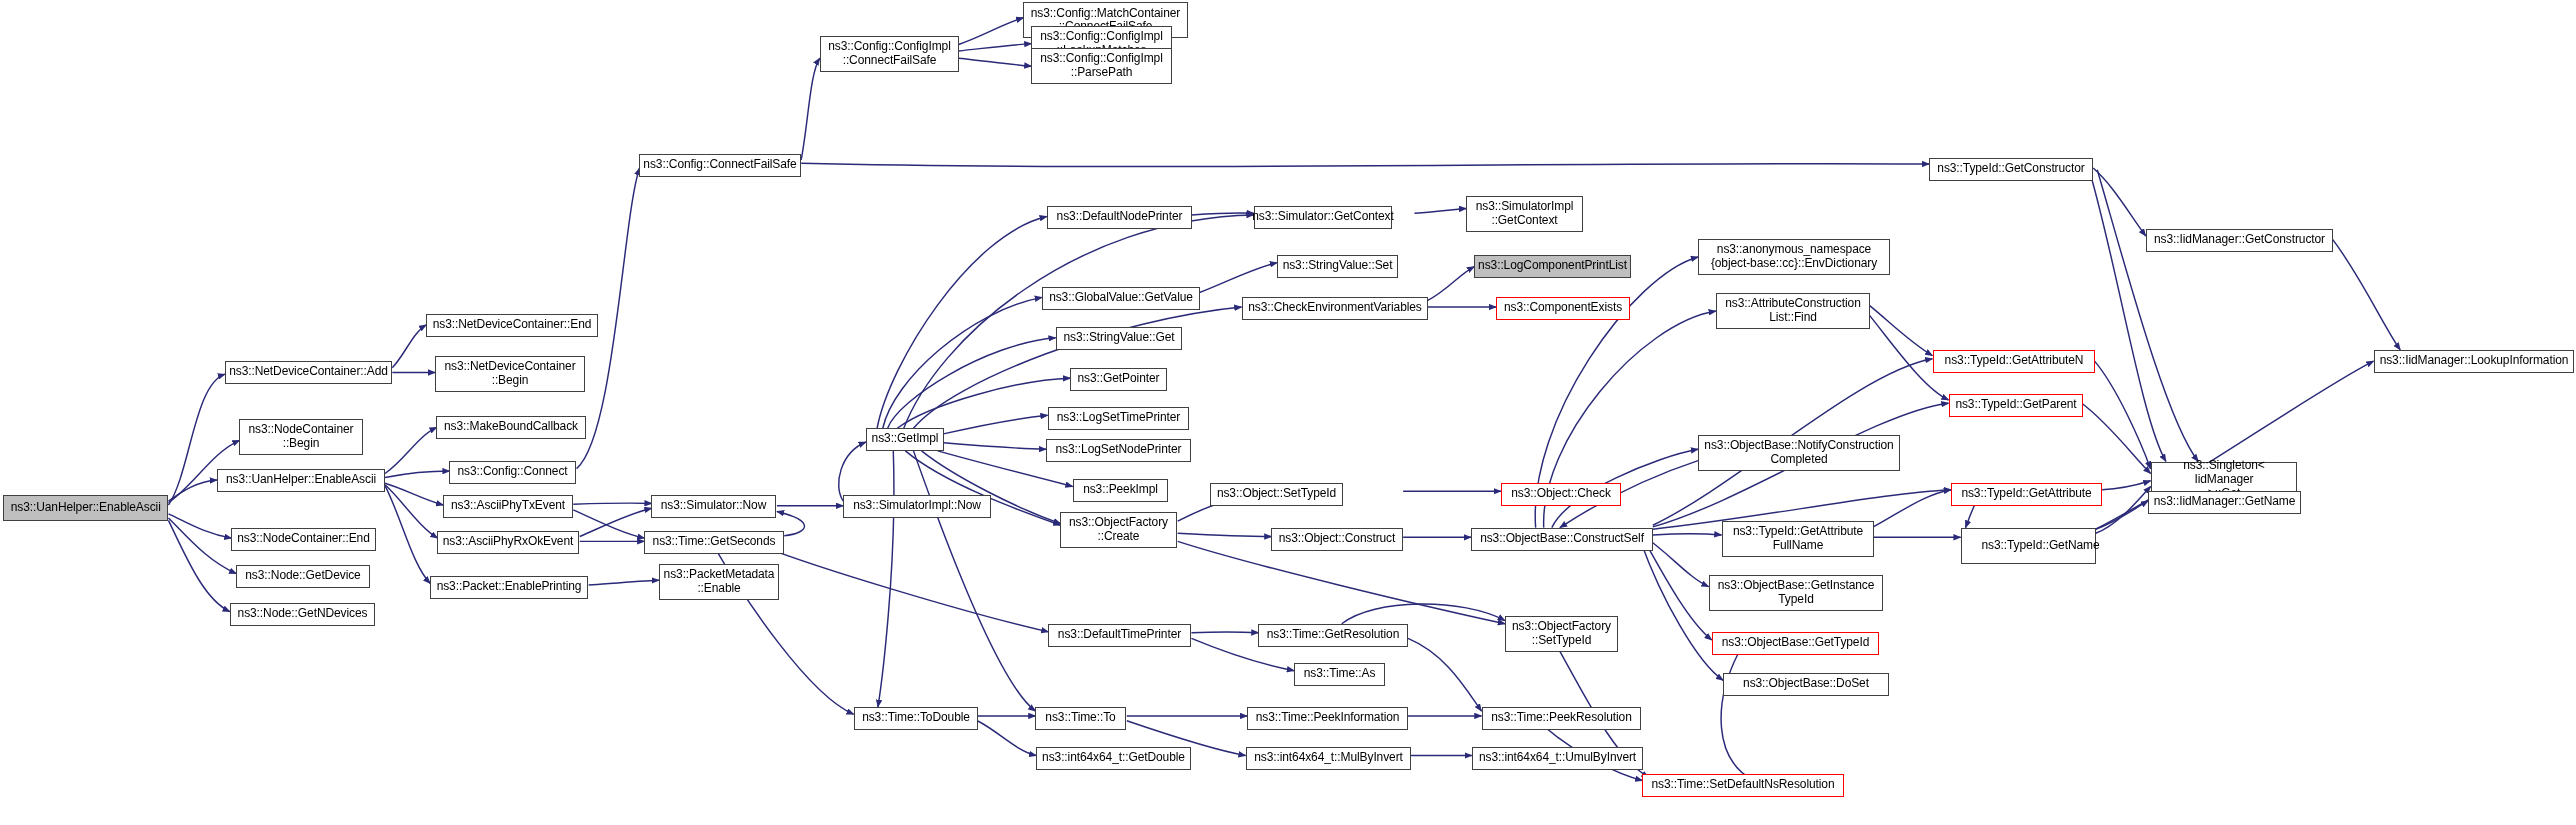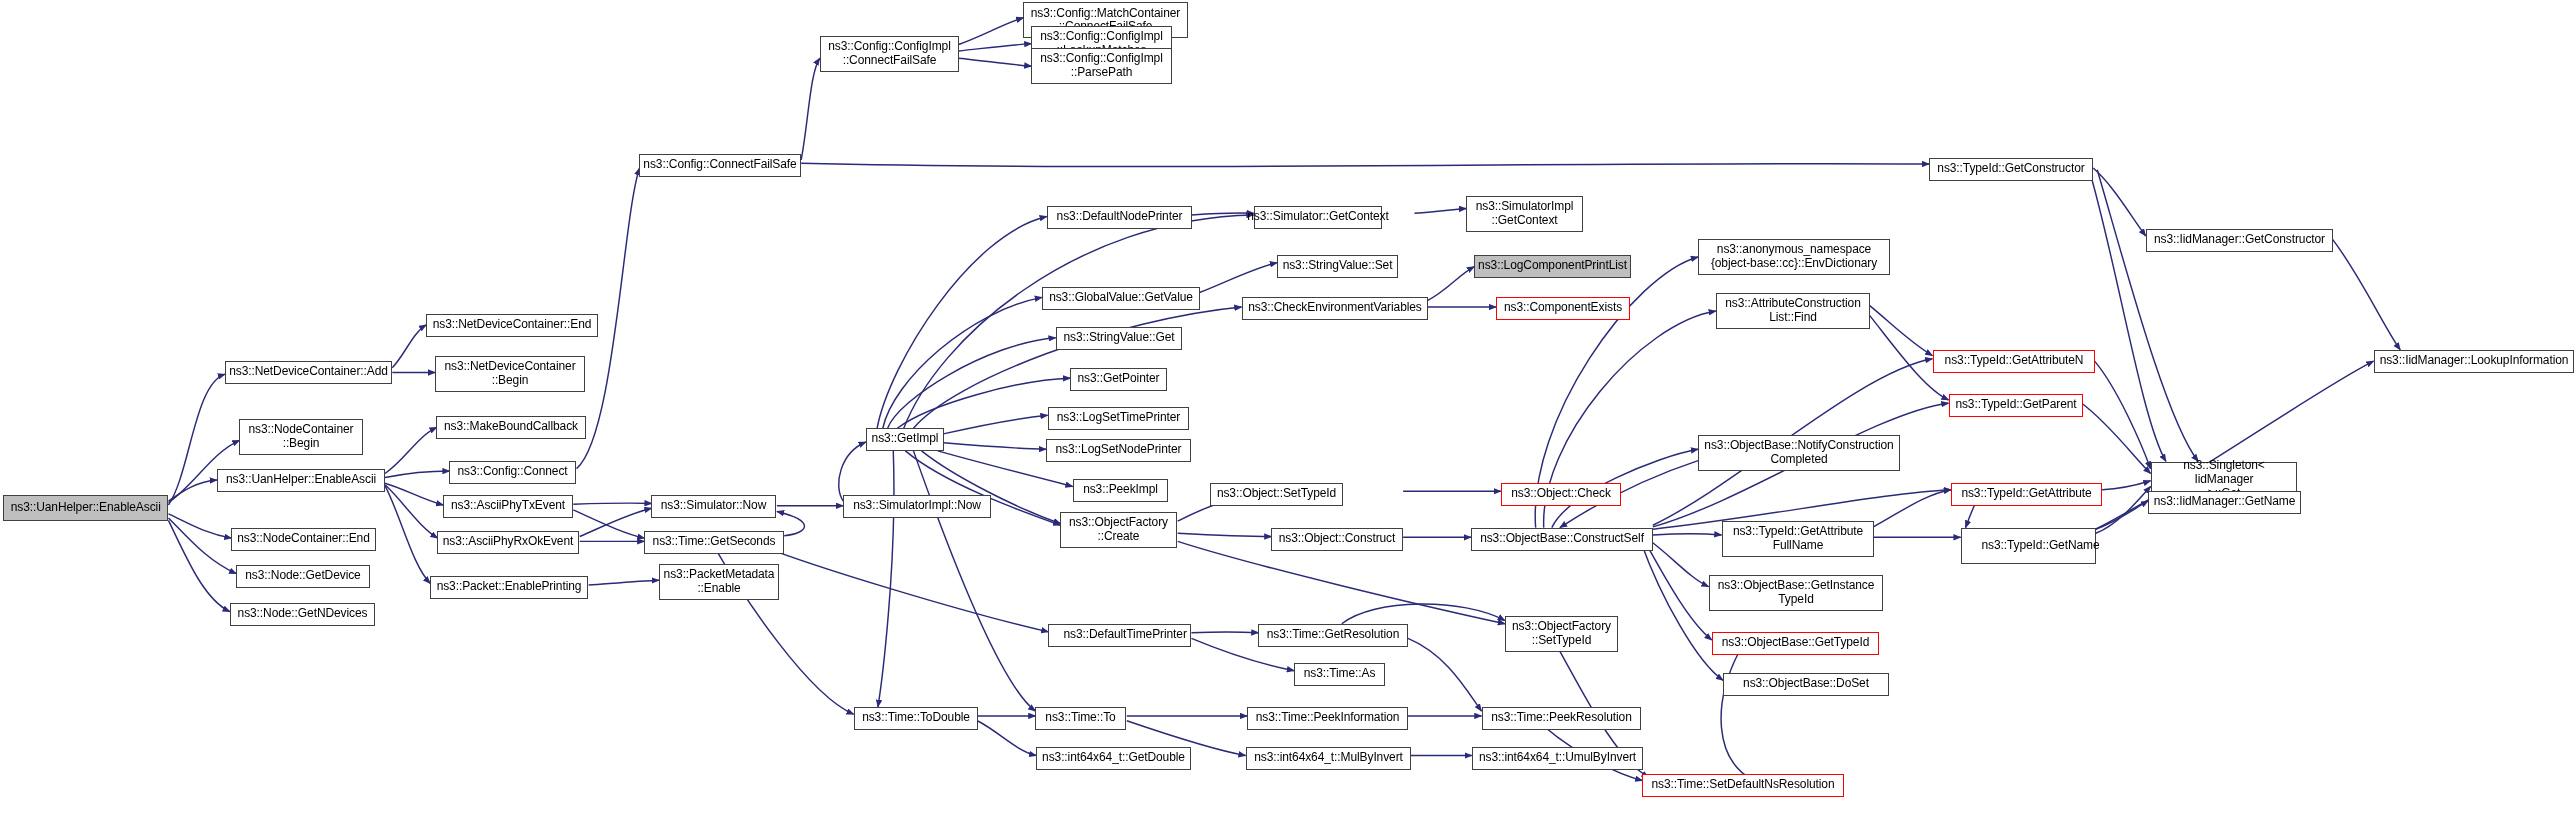--- a/index.html
+++ b/index.html
@@ -153,25 +153,25 @@
       <div class="node" style="left: 866px; top: 428px; width: 78px; height: 22.6px;"><span>ns3::GetImpl</span></div>
       <div class="node" style="left: 1047px; top: 206px; width: 145px; height: 22.6px;"><span>ns3::DefaultNodePrinter</span></div>
       <div class="node" style="left: 1042px; top: 287px; width: 158px; height: 22.6px;"><span>ns3::GlobalValue::GetValue</span></div>
       <div class="node" style="left: 1056px; top: 327px; width: 126px; height: 22.6px;"><span>ns3::StringValue::Get</span></div>
       <div class="node" style="left: 1070px; top: 368px; width: 97px; height: 22.6px;"><span>ns3::GetPointer</span></div>
       <div class="node" style="left: 1048px; top: 407px; width: 141px; height: 22.6px;"><span>ns3::LogSetTimePrinter</span></div>
       <div class="node" style="left: 1046px; top: 439px; width: 145px; height: 22.6px;"><span>ns3::LogSetNodePrinter</span></div>
       <div class="node" style="left: 1073px; top: 479px; width: 95px; height: 22.6px;"><span>ns3::PeekImpl</span></div>
       <div class="node" style="left: 1060px; top: 512px; width: 117px; height: 36px;"><span>ns3::ObjectFactory
 ::Create</span></div>
-      <div class="node" style="left: 1048px; top: 624px; width: 143px; height: 22.6px; justify-content: flex-end;"><span>ns3::DefaultTimePrinter</span></div>
+      <div class="node" style="left: 1048px; top: 624px; width: 143px; height: 22.6px;"><span>ns3::DefaultTimePrinter</span></div>
       <div class="node" style="left: 854px; top: 707px; width: 124px; height: 22.6px;"><span>ns3::Time::ToDouble</span></div>
       <div class="node" style="left: 1035px; top: 707px; width: 91px; height: 22.6px;"><span>ns3::Time::To</span></div>
       <div class="node" style="left: 1036px; top: 747px; width: 155px; height: 22.6px;"><span>ns3::int64x64_t::GetDouble</span></div>
-      <div class="node" style="left: 1254px; top: 206px; width: 128px; height: 22.6px;"><span>ns3::Simulator::GetContext</span></div>
+      <div class="node" style="left: 1254px; top: 206px; width: 138px; height: 22.6px;"><span>ns3::Simulator::GetContext</span></div>
       <div class="node" style="left: 1277px; top: 255px; width: 121px; height: 22.6px;"><span>ns3::StringValue::Set</span></div>
       <div class="node" style="left: 1242px; top: 297px; width: 186px; height: 22.6px;"><span>ns3::CheckEnvironmentVariables</span></div>
       <div class="node" style="left: 1210px; top: 483px; width: 133px; height: 22.6px;"><span>ns3::Object::SetTypeId</span></div>
       <div class="node" style="left: 1271px; top: 528px; width: 132px; height: 22.6px;"><span>ns3::Object::Construct</span></div>
       <div class="node" style="left: 1258px; top: 624px; width: 150px; height: 22.6px;"><span>ns3::Time::GetResolution</span></div>
       <div class="node" style="left: 1294px; top: 663px; width: 91px; height: 22.6px;"><span>ns3::Time::As</span></div>
       <div class="node" style="left: 1247px; top: 707px; width: 161px; height: 22.6px;"><span>ns3::Time::PeekInformation</span></div>
       <div class="node" style="left: 1246px; top: 747px; width: 165px; height: 22.6px;"><span>ns3::int64x64_t::MulByInvert</span></div>
       <div class="node" style="left: 1466px; top: 196px; width: 117px; height: 36px;"><span>ns3::SimulatorImpl
 ::GetContext</span></div>

